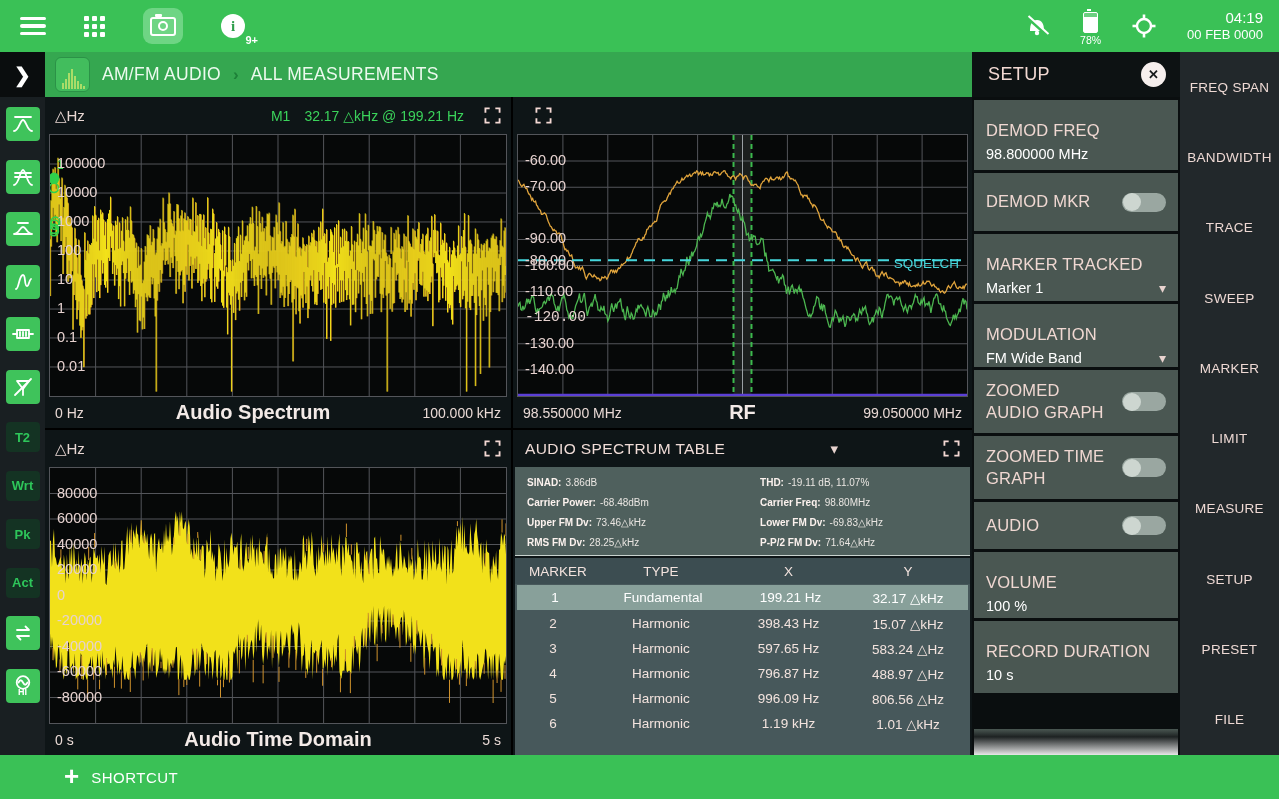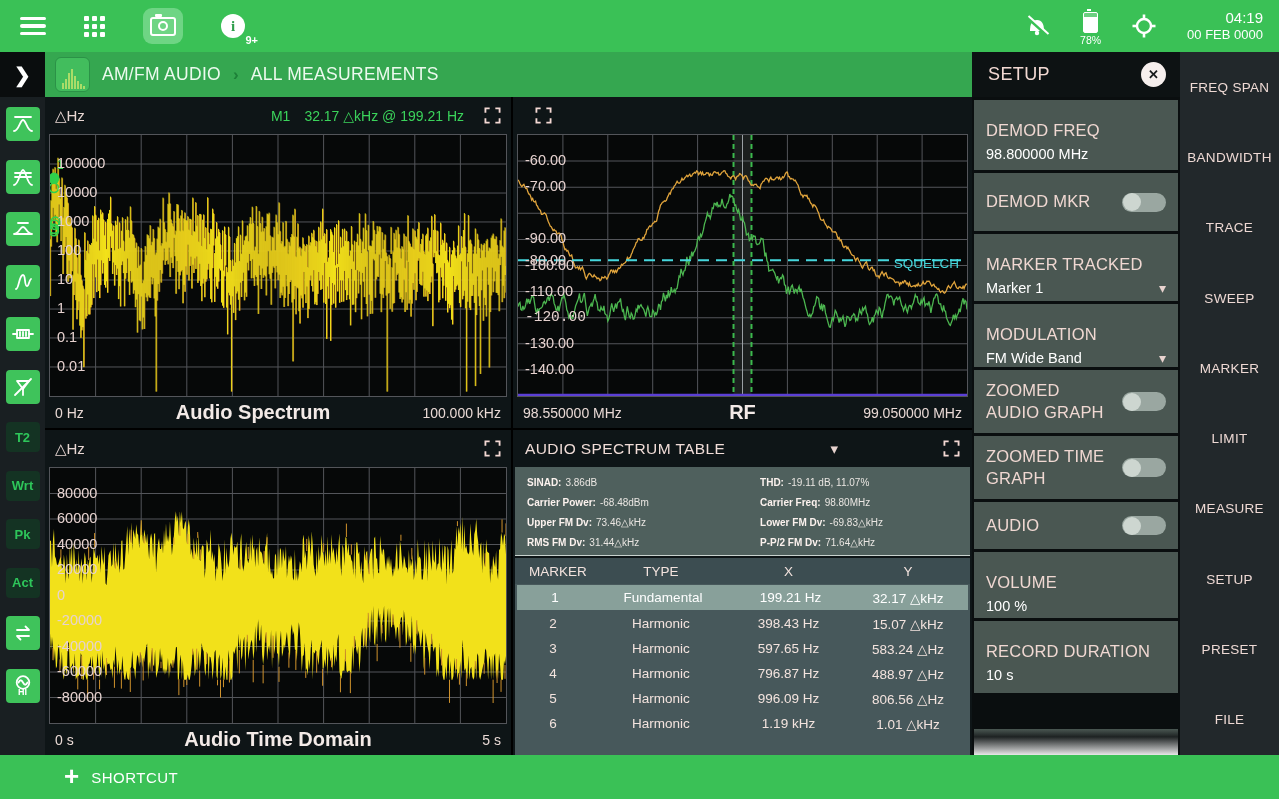--- a/index.html
+++ b/index.html
@@ -452,21 +452,21 @@
             </svg>
         </span>
       </div>
       <div class="stats">
         <div class="stat"><b>SINAD:</b><span>3.86dB</span></div>
         <div class="stat"><b>THD:</b><span>-19.11 dB, 11.07%</span></div>
         <div class="stat"><b>Carrier Power:</b><span>-68.48dBm</span></div>
         <div class="stat"><b>Carrier Freq:</b><span>98.80MHz</span></div>
         <div class="stat"><b>Upper FM Dv:</b><span>73.46△kHz</span></div>
         <div class="stat"><b>Lower FM Dv:</b><span>-69.83△kHz</span></div>
-        <div class="stat"><b>RMS FM Dv:</b><span>31.44△kHz</span></div>
+        <div class="stat"><b>RMS FM Dv:</b><span>28.25△kHz</span></div>
         <div class="stat"><b>P-P/2 FM Dv:</b><span>71.64△kHz</span></div>
       </div>
       <div class="mtable">
         <div class="mt-row hdr">
           <div>MARKER</div>
             <div>TYPE</div>
           <div>X</div>
             <div>Y</div>
         </div>
         <div class="mt-row sel">

